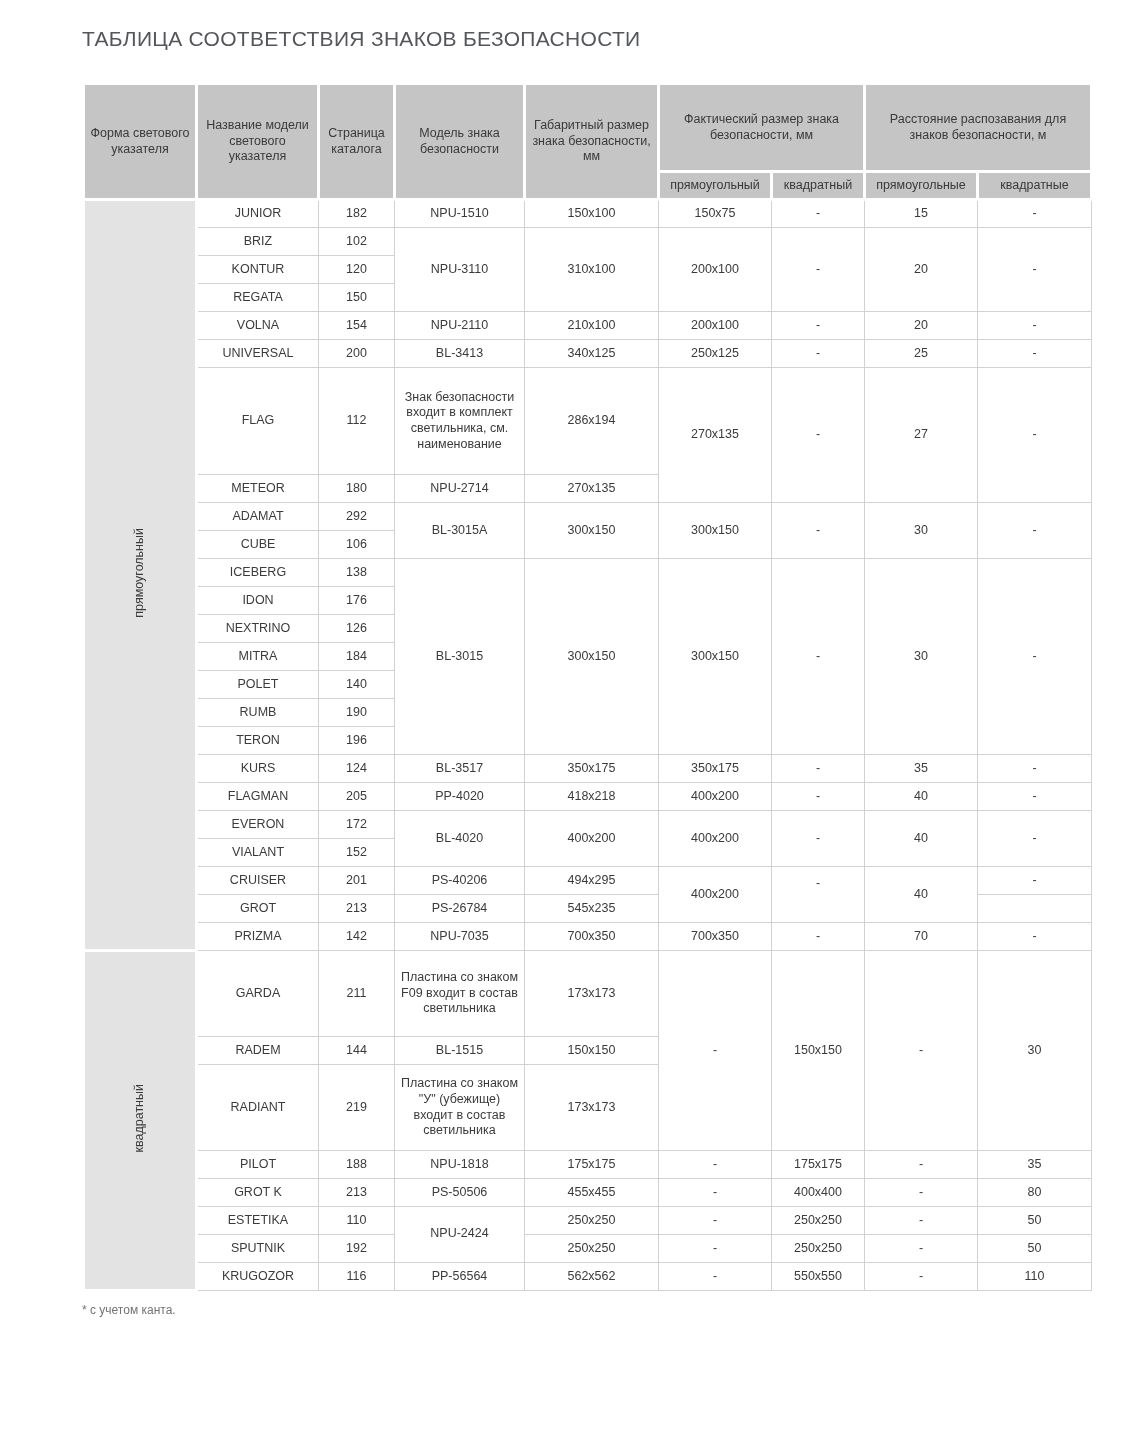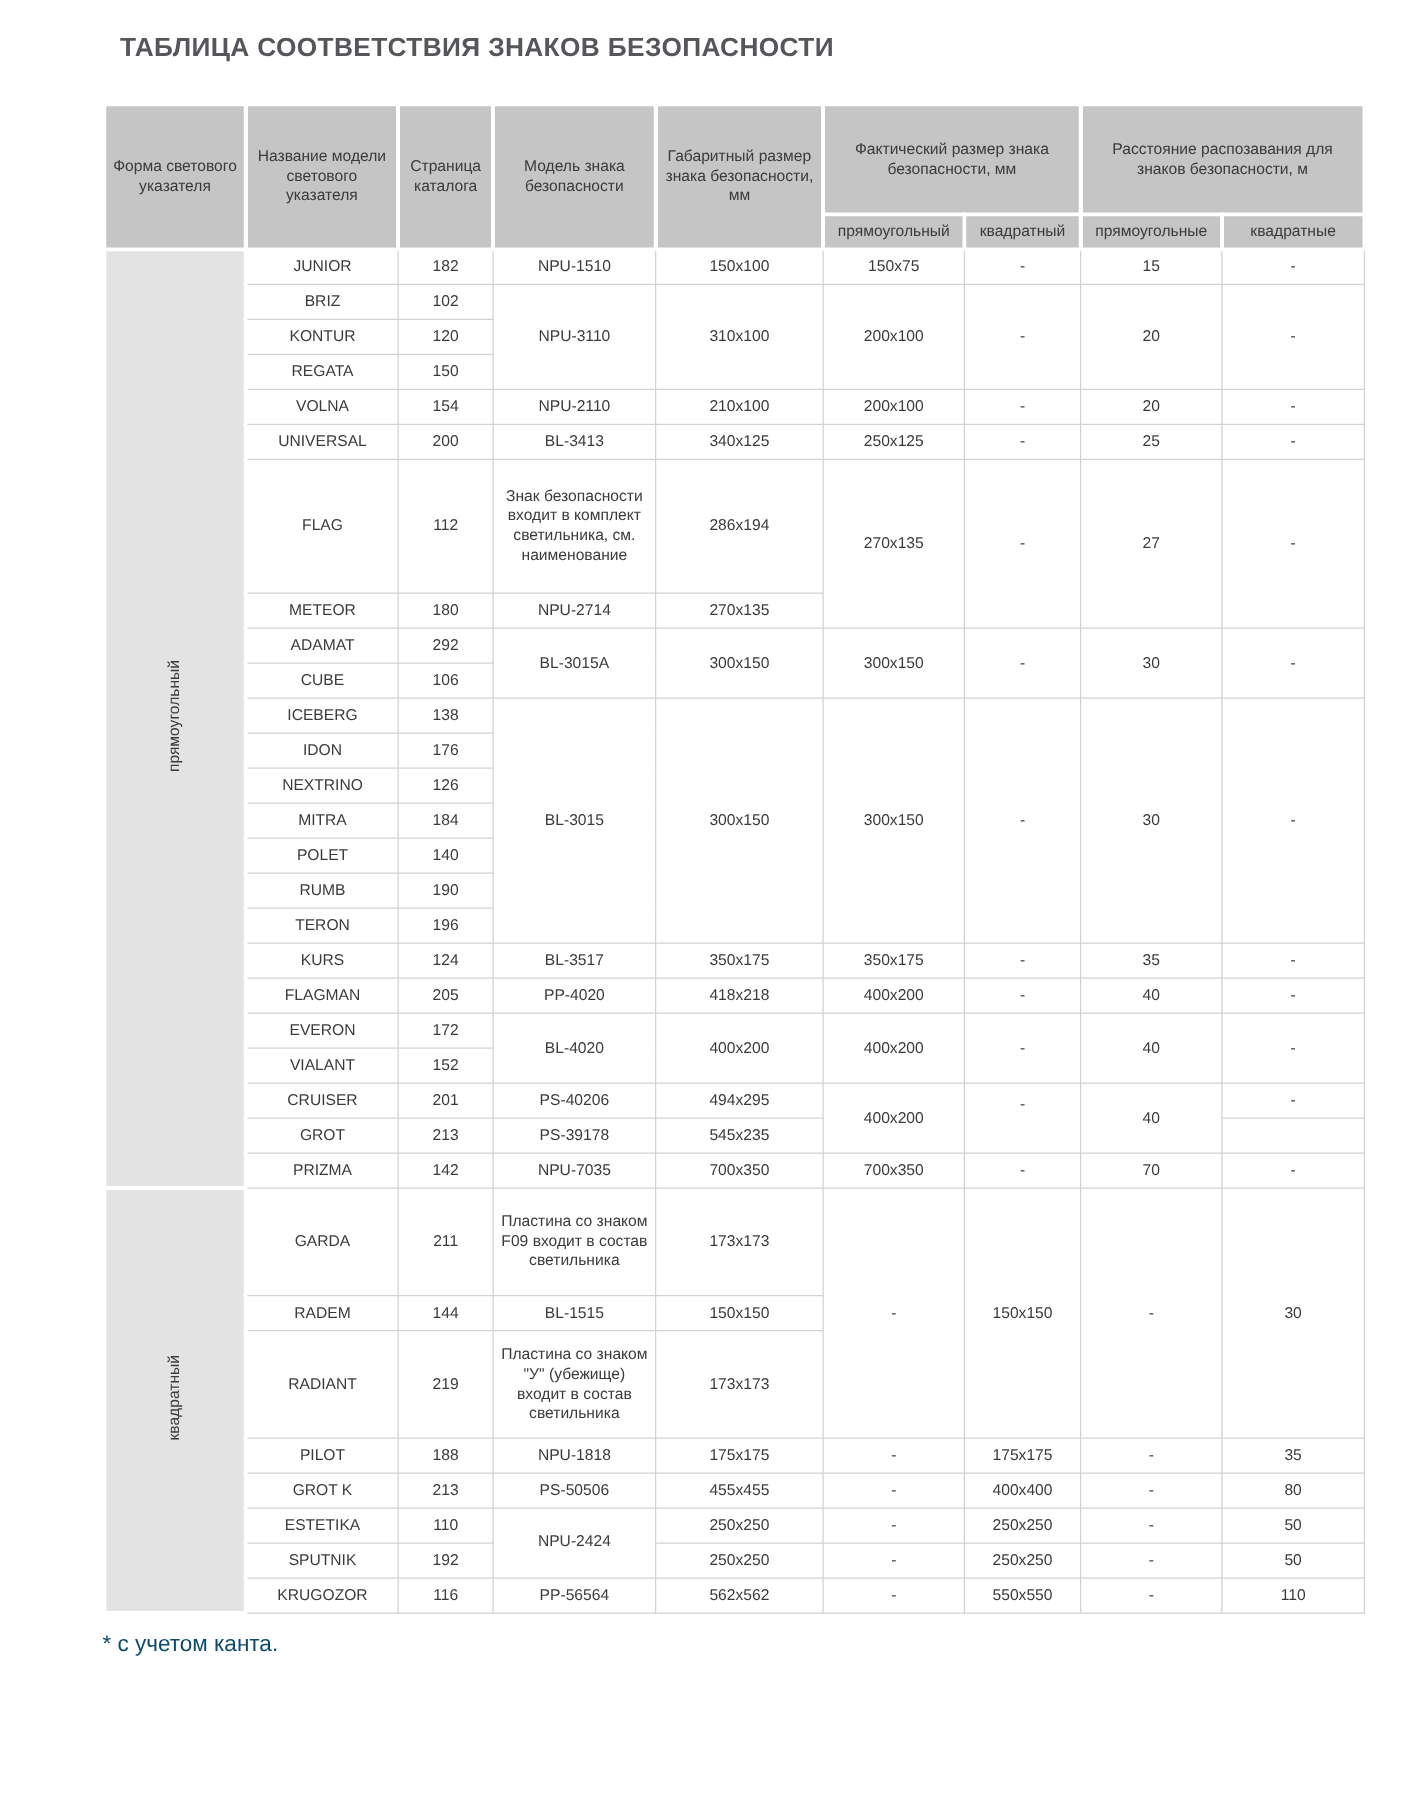--- a/index.html
+++ b/index.html
@@ -1,21 +1,21 @@
 <!DOCTYPE html>
 <html lang="ru"><head>
 <meta charset="utf-8">
 <style>
   html,body { margin:0; padding:0; background:#ffffff; }
   body { width:1142px; height:1435px; font-family:"Liberation Sans", sans-serif; }
   .page { position:relative; width:1142px; height:1435px; overflow:hidden; }
 
   .title {
-    position:absolute; left:96px; top:27px; margin:0;
-    font-size:21px; font-weight:bold; letter-spacing:0.3px;
+    position:absolute; left:82px; top:27px; margin:0;
+    font-size:21px; font-weight:normal; letter-spacing:0.3px;
     color:#54565a;
   }
 
   table.spec {
     position:absolute; left:82px; top:82px;
     width:1008px; table-layout:fixed;
     border-collapse:collapse;
   }
   .spec th, .spec td {
     font-weight:normal; text-align:center; vertical-align:middle;
@@ -39,21 +39,21 @@
   tr.hr1 { height:88px; }
   tr.hr2 { height:28px; }
   tr.r   { height:28px; }
   tr.h107{ height:107px; }
   tr.h86 { height:86px; }
   td.va-top { vertical-align:top; padding-top:9px; }
   td.va-top-sm { vertical-align:top; padding-top:19px; }
 
   .footnotes {
     position:absolute; left:82px; top:1302px; width:1036px;
-    font-size:18px; color:#0c4a6e; line-height:1.45;
+    font-size:12px; color:#737373; line-height:1.45;
   }
   .footnotes p { margin:0 0 21px 0; }
 </style>
 </head>
 <body>
 
 <div class="page">
 
   <h1 class="title">ТАБЛИЦА СООТВЕТСТВИЯ ЗНАКОВ БЕЗОПАСНОСТИ</h1>
 
@@ -240,21 +240,21 @@
       <td>PS-40206</td>
       <td>494x295</td>
       <td rowspan="2">400x200</td>
       <td rowspan="2" class="va-top">-</td>
       <td rowspan="2">40</td>
       <td>-</td>
     </tr>
     <tr class="r">
       <td>GROT</td>
       <td>213</td>
-      <td>PS-39178</td>
+      <td>PS-26784</td>
       <td>545x235</td>
       <td></td>
     </tr>
     <tr class="r">
       <td>PRIZMA</td>
       <td>142</td>
       <td>NPU-7035</td>
       <td>700x350</td>
       <td>700x350</td>
       <td>-</td>

